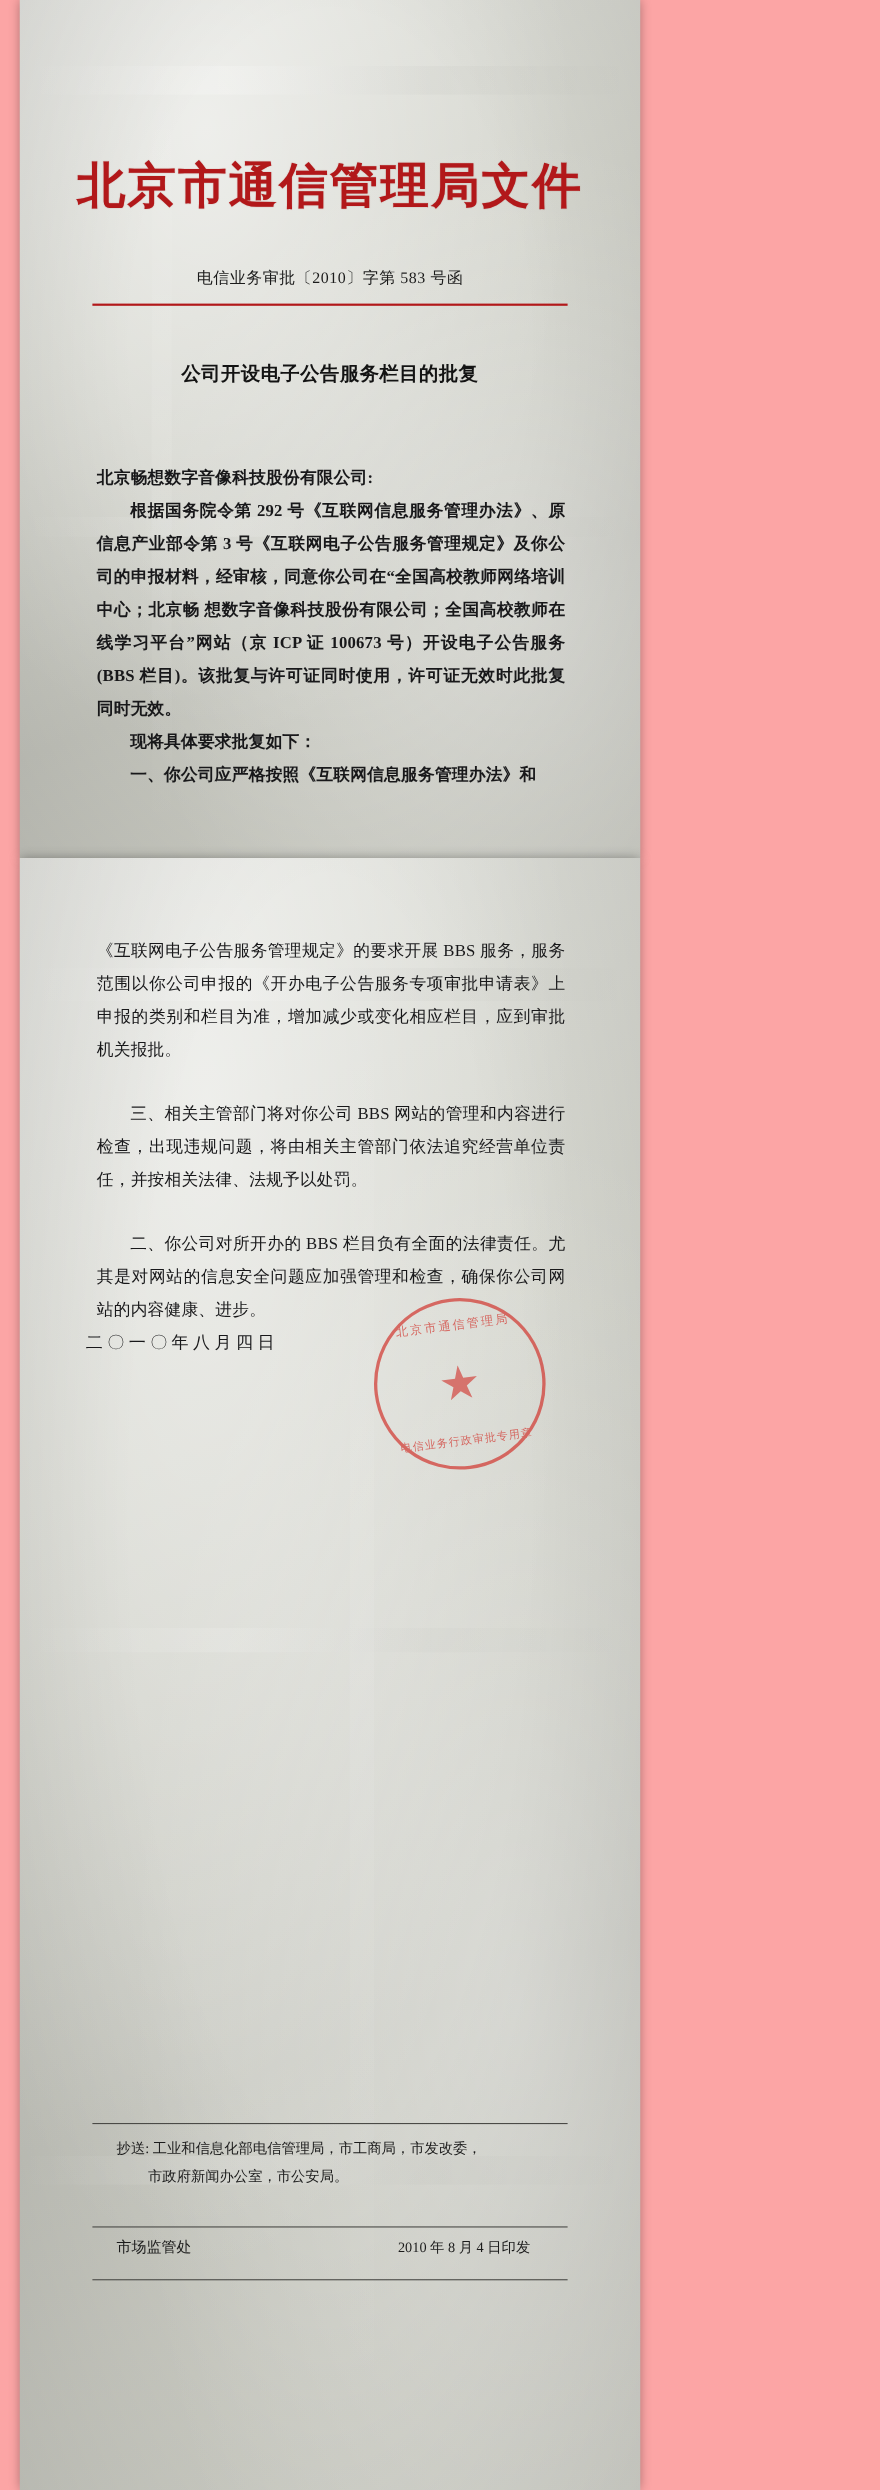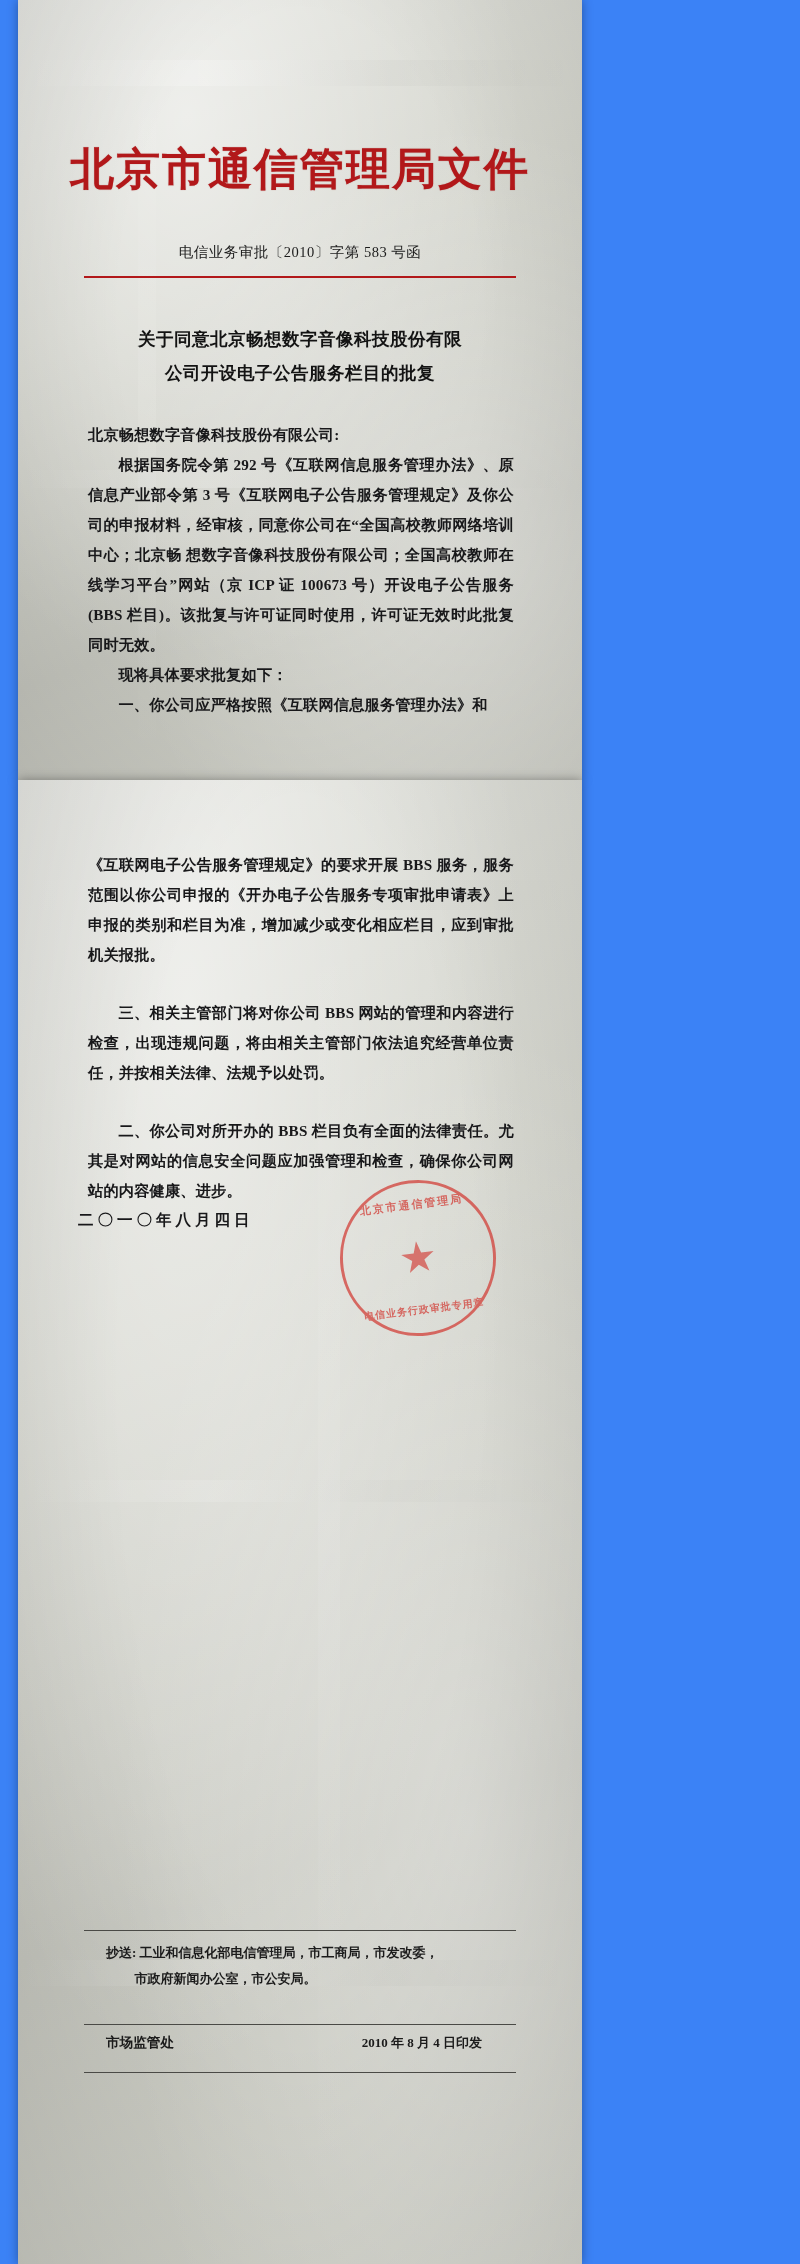--- a/index.html
+++ b/index.html
@@ -5,36 +5,36 @@
   html, body {
     margin: 0;
     padding: 0;
     background: #9a9a92;
   }
   .page {
     position: relative;
     width: 800px;
     height: 2264px;
     overflow: hidden;
-    background: #3b82f6;
+    background: #fca5a5;
     font-family: "Liberation Serif", serif;
   }
   
   .sheet {
     position: absolute;
     left: 18px;
     width: 564px;
     background:
       radial-gradient(ellipse at 30% 15%, rgba(255,255,255,0.55), rgba(255,255,255,0) 60%),
       radial-gradient(ellipse at 80% 70%, rgba(255,255,255,0.35), rgba(255,255,255,0) 55%),
       linear-gradient(160deg, #dedfd9 0%, #d4d5cd 35%, #c6c7bf 70%, #d2d3ca 100%);
     box-shadow: 0 0 10px rgba(0,0,0,0.35);
   }
   .sheet-top { top: 0; height: 780px; }
-  .sheet-bottom { top: 780px; height: 1484px; font-weight: bold; }
+  .sheet-bottom { top: 780px; height: 1484px; }
 
   
   .crease {
     position: absolute;
     pointer-events: none;
     background: linear-gradient(90deg, rgba(255,255,255,0.0), rgba(255,255,255,0.45), rgba(0,0,0,0.05), rgba(255,255,255,0.0));
   }
   .vign {
     position: absolute;
     inset: 0;
@@ -199,21 +199,20 @@
     <div class="crease" style="left:0;top:60px;width:564px;height:26px;opacity:.45;"></div>
     <div class="crease" style="left:0;top:470px;width:564px;height:18px;opacity:.35;"></div>
     <div class="crease" style="left:120px;top:0;width:18px;height:780px;opacity:.25;background:linear-gradient(0deg,rgba(255,255,255,.0),rgba(255,255,255,.35),rgba(255,255,255,0));"></div>
     <div class="vign"></div>
 
     <div class="doc-title">北京市通信管理局文件</div>
     <div class="doc-number">电信业务审批〔2010〕字第 583 号函</div>
     <div class="red-rule"></div>
 
     <div class="subject">
-      <div>关于同意北京畅想数字音像科技股份有限</div>
       <div>公司开设电子公告服务栏目的批复</div>
     </div>
 
     <div class="body-block body-top">
       <p>北京畅想数字音像科技股份有限公司:</p>
       <p class="indent">根据国务院令第 292 号《互联网信息服务管理办法》、原信息产业部令第 3 号《互联网电子公告服务管理规定》及你公司的申报材料，经审核，同意你公司在“全国高校教师网络培训中心；北京畅 想数字音像科技股份有限公司；全国高校教师在线学习平台”网站（京 ICP 证 100673 号）开设电子公告服务(BBS 栏目)。该批复与许可证同时使用，许可证无效时此批复同时无效。</p>
       <p class="indent">现将具体要求批复如下：</p>
       <p class="indent">一、你公司应严格按照《互联网信息服务管理办法》和</p>
     </div>
   </div>

